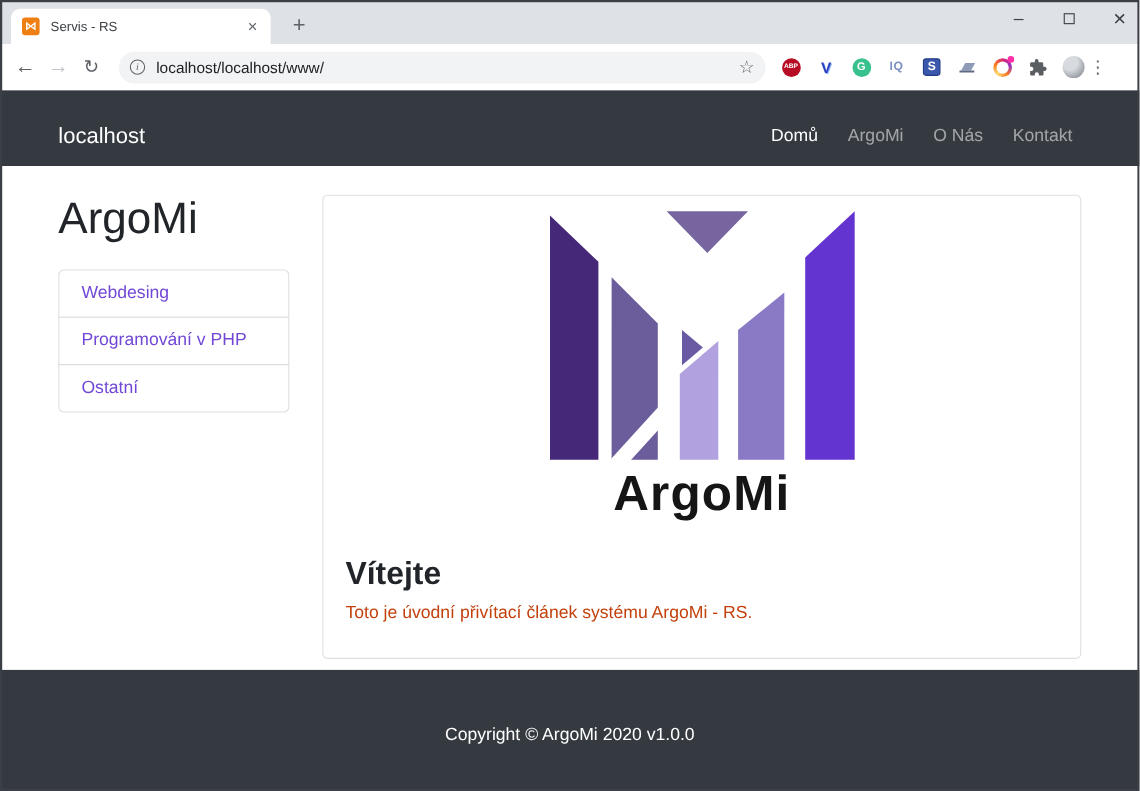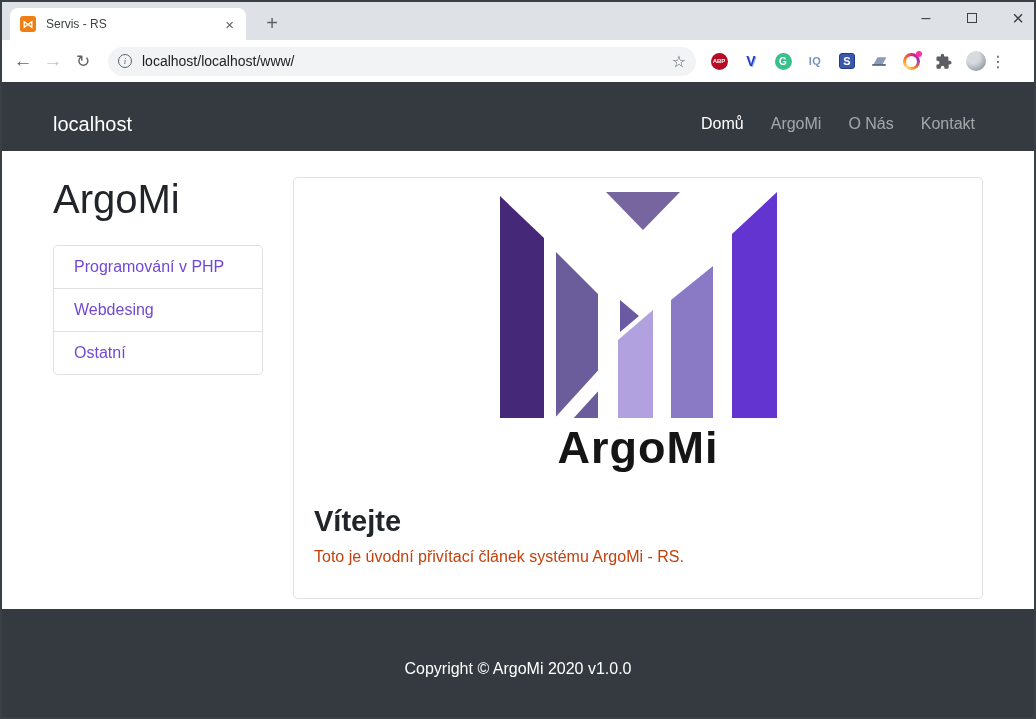--- a/index.html
+++ b/index.html
@@ -159,22 +159,22 @@
     <li class="nav-link">ArgoMi</li>
     <li class="nav-link">O Nás</li>
     <li class="nav-link">Kontakt</li>
   </ul>
 </div>
 
 <div class="content">
   <div class="sidebar">
     <h1>ArgoMi</h1>
     <div class="list-group">
+      <div class="list-item">Webdesing</div>
       <div class="list-item">Programování v PHP</div>
-      <div class="list-item">Webdesing</div>
       <div class="list-item">Ostatní</div>
     </div>
   </div>
 
   <div class="card">
     <div class="logo-wrap">
       <svg width="280" height="232" viewBox="0 0 280 232">
         <polygon points="2,8 46,50 46,230 2,230" fill="#452878"></polygon>
         <polygon points="58,64 100,106 100,230 58,230" fill="#6b5c9c"></polygon>
         <polygon points="44,244 228,42 247,42 63,244" fill="#ffffff"></polygon>

